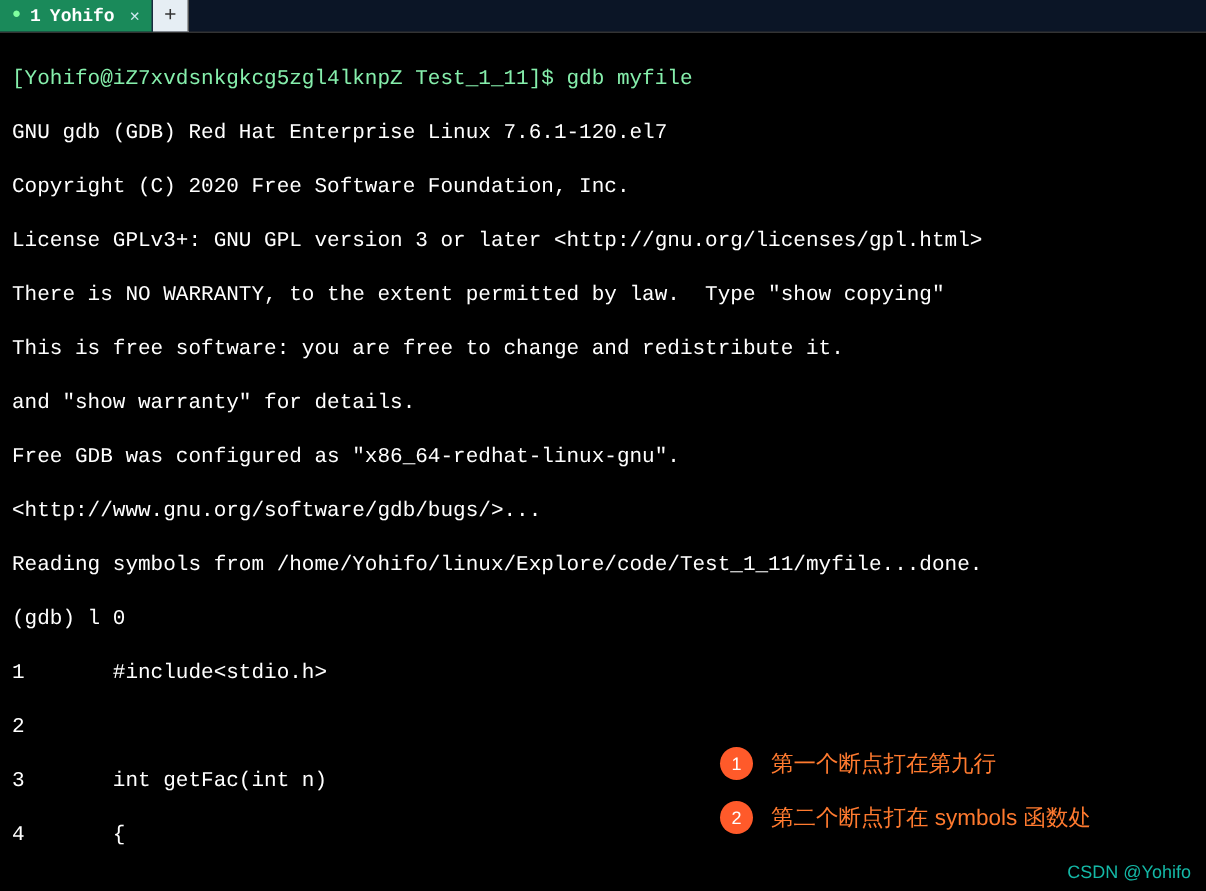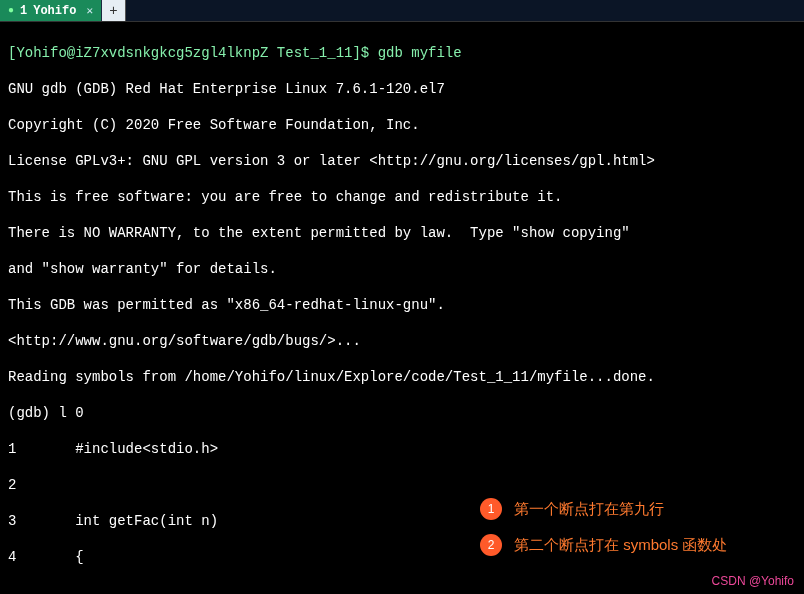--- a/index.html
+++ b/index.html
@@ -77,21 +77,21 @@
     color: #fff;
     display: flex;
     align-items: center;
     justify-content: center;
     font-size: 12px;
   }
   .watermark {
     position: absolute;
     right: 10px;
     bottom: 6px;
-    color: #ec4899;
+    color: #14b8a6;
     font-family: Arial, sans-serif;
     font-size: 12px;
   }
 </style>
 </head>
 <body>
 
 <div class="titlebar">
   <div class="tab active">
     <span class="dot">●</span>
@@ -102,24 +102,24 @@
   <div class="newtab">
     <span>+</span>
   </div>
 </div>
 
 <div class="terminal">
 <span class="line prompt-user">[Yohifo@iZ7xvdsnkgkcg5zgl4lknpZ Test_1_11]$ gdb myfile</span>
 <span class="line">GNU gdb (GDB) Red Hat Enterprise Linux 7.6.1-120.el7</span>
 <span class="line">Copyright (C) 2020 Free Software Foundation, Inc.</span>
 <span class="line">License GPLv3+: GNU GPL version 3 or later &lt;http://gnu.org/licenses/gpl.html&gt;</span>
+<span class="line">There is NO WARRANTY, to the extent permitted by law.  Type "show copying"</span>
 <span class="line">This is free software: you are free to change and redistribute it.</span>
-<span class="line">There is NO WARRANTY, to the extent permitted by law.  Type "show copying"</span>
 <span class="line">and "show warranty" for details.</span>
-<span class="line">This GDB was permitted as "x86_64-redhat-linux-gnu".</span>
+<span class="line">Free GDB was configured as "x86_64-redhat-linux-gnu".</span>
 <span class="line">&lt;http://www.gnu.org/software/gdb/bugs/&gt;...</span>
 <span class="line">Reading symbols from /home/Yohifo/linux/Explore/code/Test_1_11/myfile...done.</span>
 <span class="line">(gdb) l 0</span>
 <span class="line">1       #include&lt;stdio.h&gt;</span>
 <span class="line">2</span>
 <span class="line">3       int getFac(int n)</span>
 <span class="line">4       {</span>
 
 
 

